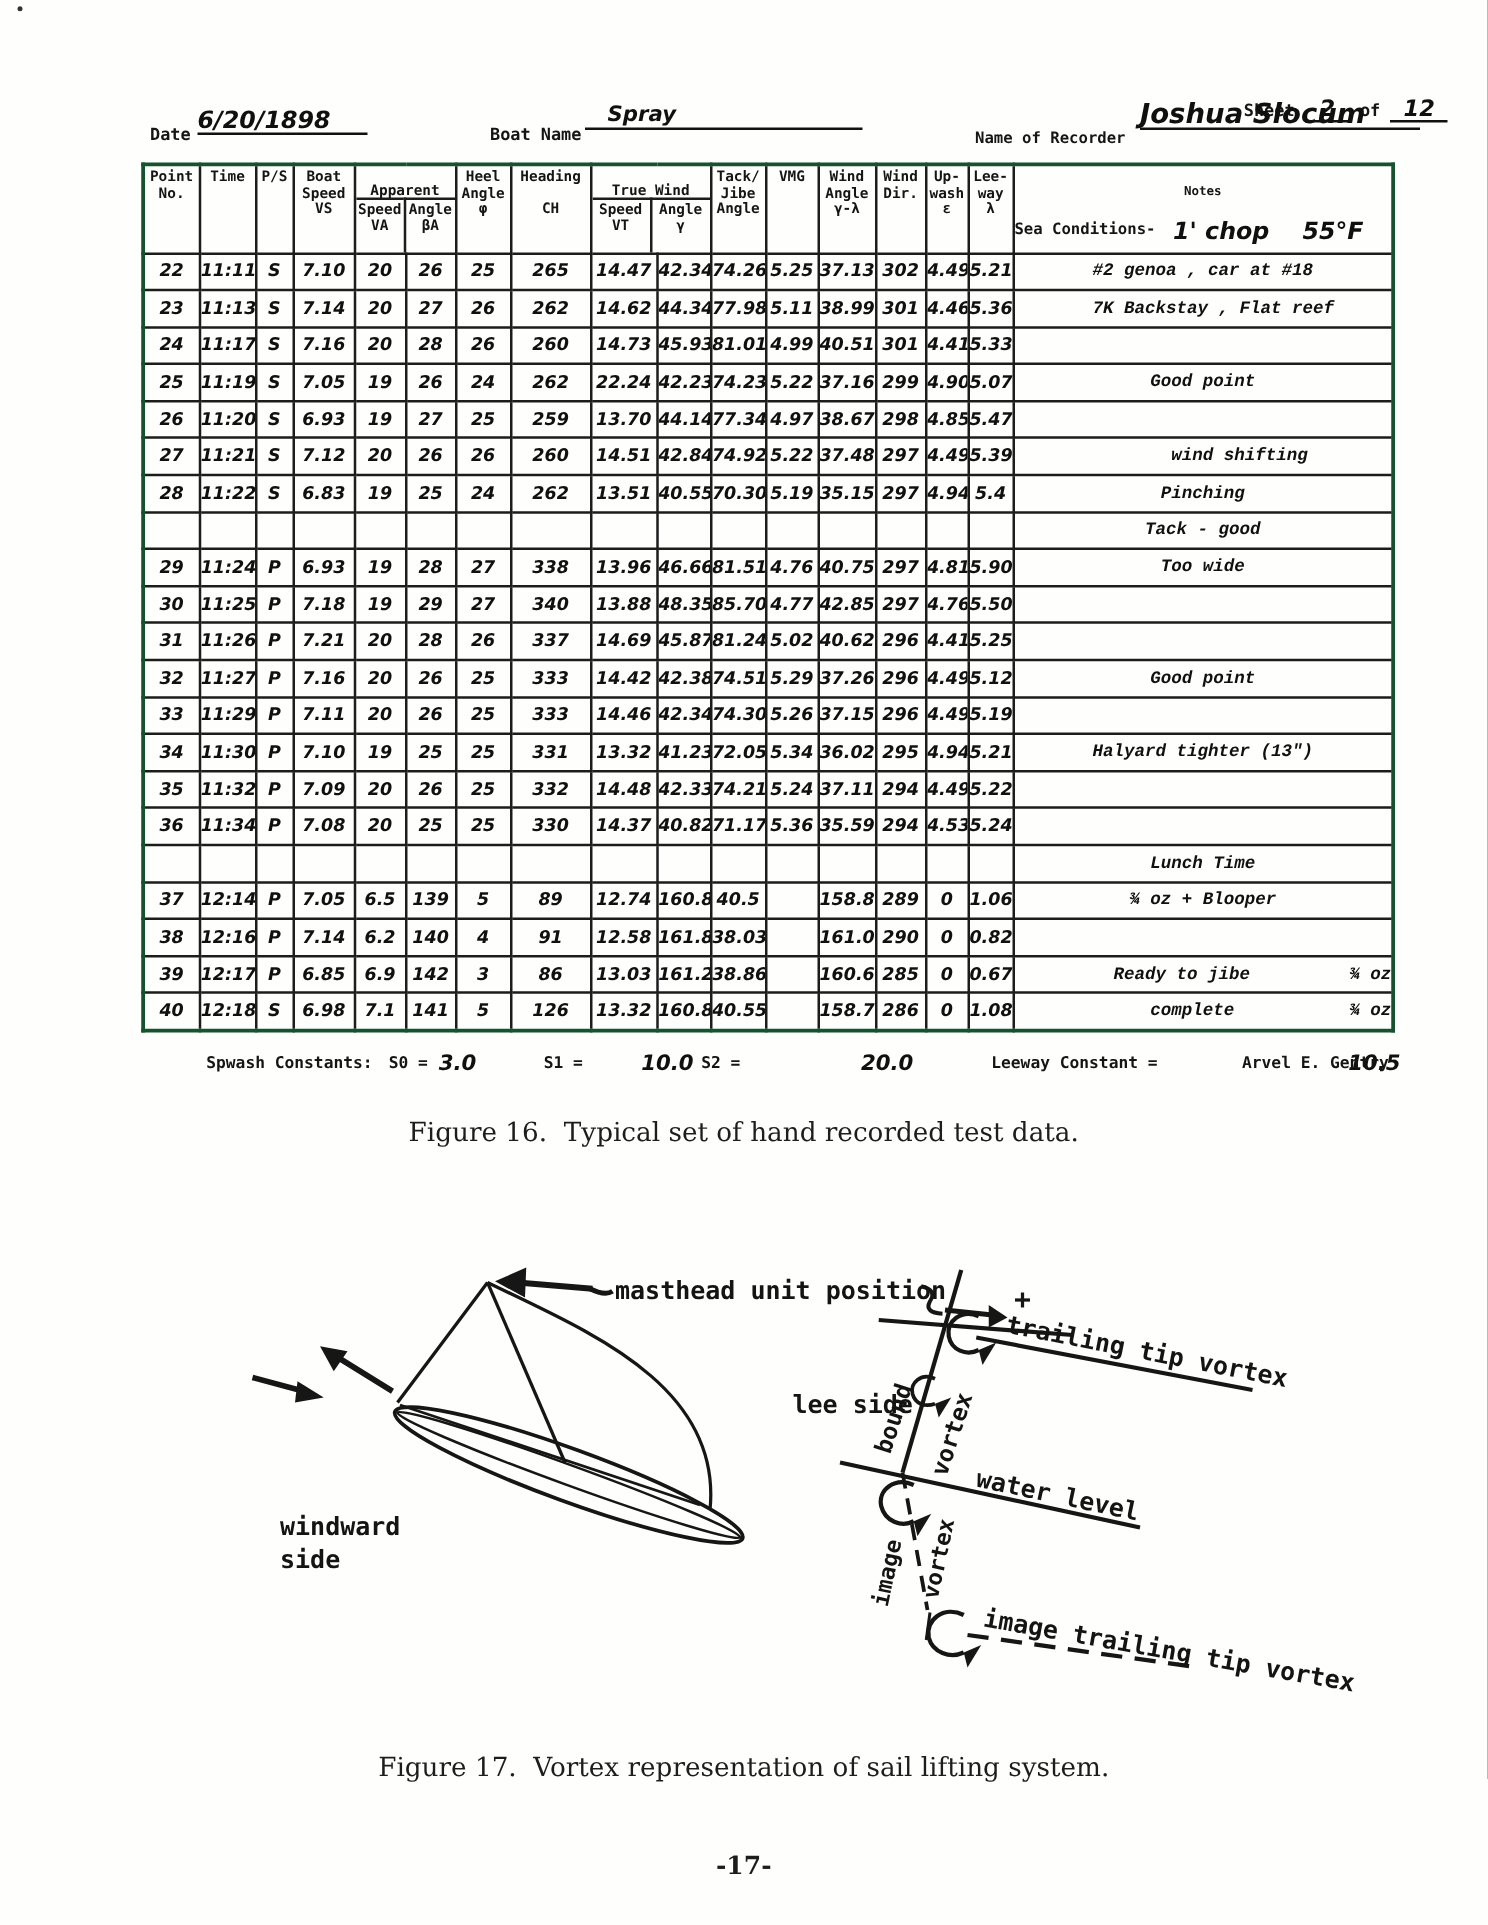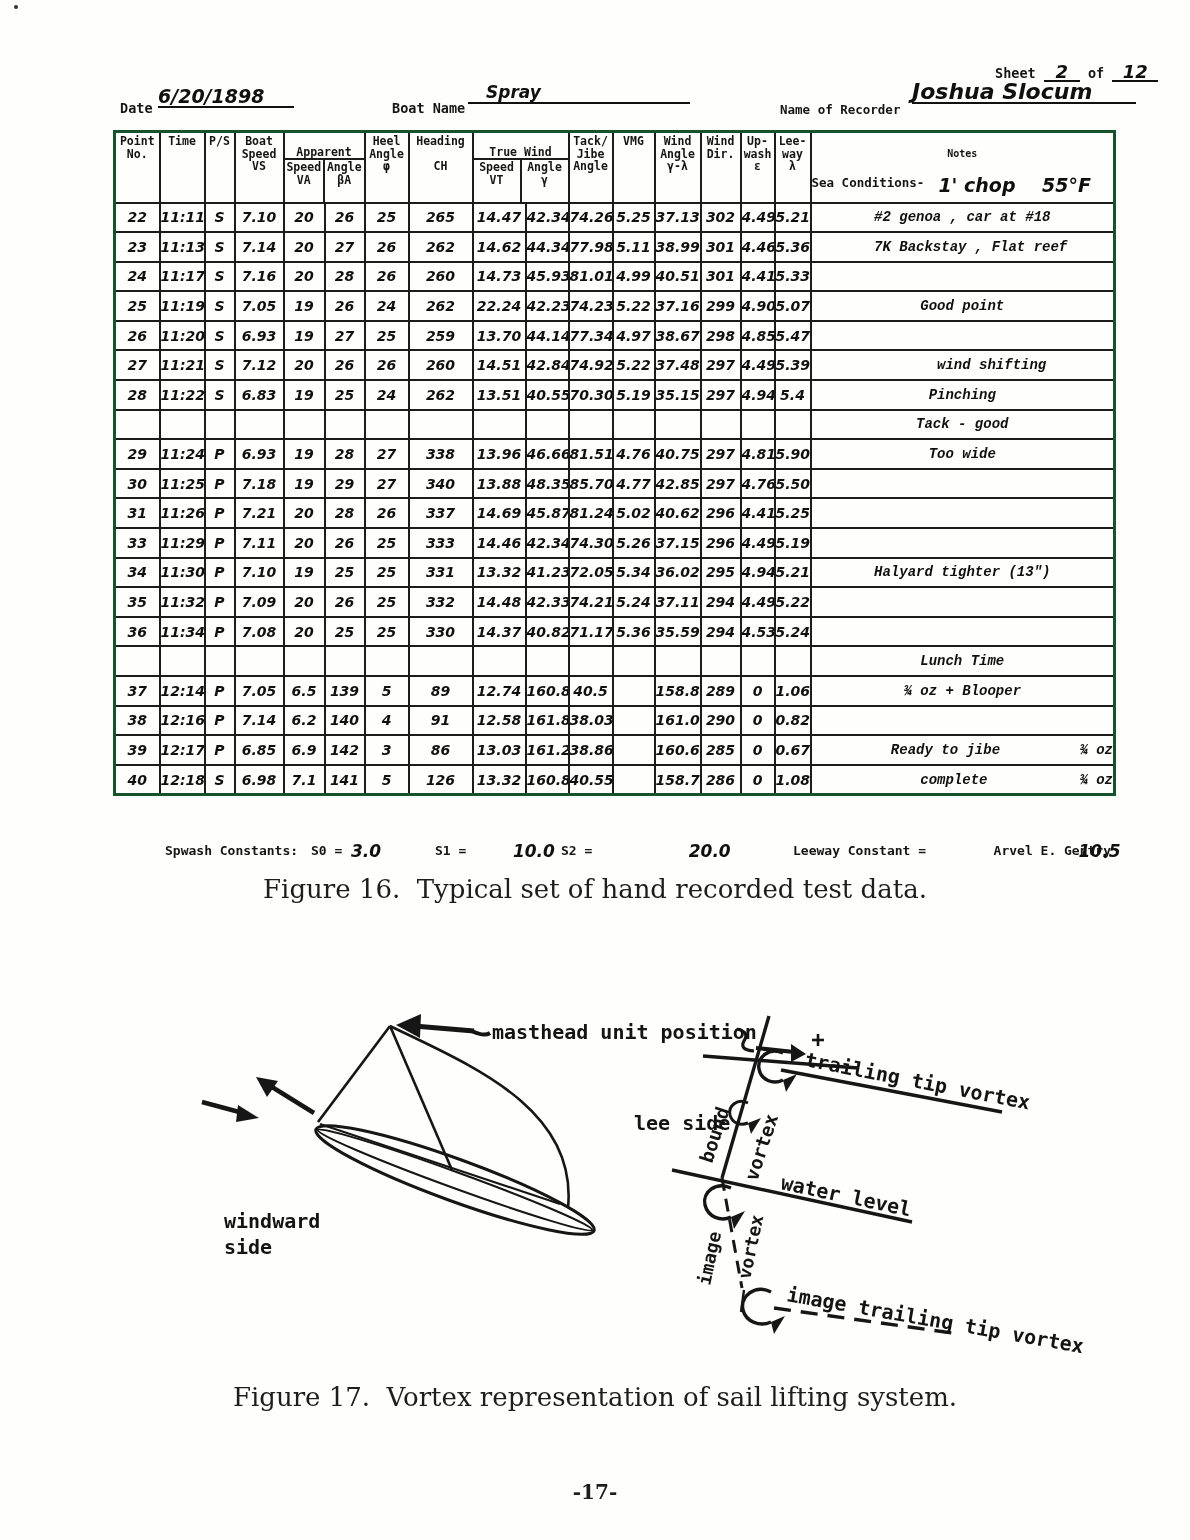--- a/index.html
+++ b/index.html
@@ -37,37 +37,37 @@
   th.notesh{padding:2px 6px 0 6px;}
   .notes-top{text-align:center;font-size:10px;}
   .notes-sub{display:flex;align-items:flex-end;margin-top:4px;gap:14px;}
   .notes-sub .sealbl{font-size:12.5px;}
   .notes-sub .seaval{font-size:19px;position:relative;top:2px;}
 
   .constline{position:absolute;left:113px;top:843px;width:1000px;font-size:13px;}
   .constline span{position:absolute;white-space:nowrap;}
   .constline .hwv{font-size:17px;position:relative;top:-2px;}
 
-  .caption{position:absolute;left:0;width:100%;text-align:center;font-size:26px;color:#1d1d1d;
-           white-space:pre-wrap;}
+  .caption{position:absolute;left:0;width:100%;text-align:center;font-size:21px;color:#1d1d1d;
+           white-space:pre-wrap;margin-top:20px;}
   .pagenum{position:absolute;left:0;width:100%;text-align:center;font-size:20px;font-weight:bold;color:#1d1d1d;}
 
   svg text{font-family:"DejaVu Sans Mono",monospace;font-weight:bold;fill:#141414;}
 </style>
 </head>
 <body>
 
 <div class="page">
   <div class="dot"></div>
 
   <div class="sheetline mono">
     <span>Sheet</span>
     <span class="hw hwnum" style="width:36px;">2</span>
     <span>of</span>
-    <span class="hw hwnum" style="width:46px;">12</span>
+    <span class="hw hwnum" style="width:46px;margin-top:16px;">12</span>
   </div>
 
   <div class="formline mono">
     <span class="abs" style="left:120px;top:6px;">Date</span>
     <span class="abs uline hw" style="left:158px;top:-8px;width:136px;font-size:19px;">6/20/1898</span>
     <span class="abs" style="left:392px;top:6px;">Boat Name</span>
     <span class="abs uline hw" style="left:468px;top:-12px;width:222px;font-size:17px;text-indent:18px;">Spray</span>
     <span class="abs" style="left:780px;top:8px;font-size:12.5px;">Name of Recorder</span>
     <span class="abs uline hw" style="left:912px;top:-12px;width:224px;font-size:22px;">Joshua Slocum</span>
   </div>
@@ -357,20 +357,39 @@
           <td class="hw cell">45.87</td>
           <td class="hw cell">81.24</td>
           <td class="hw cell">5.02</td>
           <td class="hw cell">40.62</td>
           <td class="hw cell">296</td>
           <td class="hw cell">4.41</td>
           <td class="hw cell">5.25</td>
           <td class="hw note dbl"><span></span></td>
         </tr>
         <tr>
+          <td class="hw cell">32</td>
+          <td class="hw cell">11:27</td>
+          <td class="hw cell">P</td>
+          <td class="hw cell">7.16</td>
+          <td class="hw cell">20</td>
+          <td class="hw cell">26</td>
+          <td class="hw cell">25</td>
+          <td class="hw cell">333</td>
+          <td class="hw cell thickl">14.42</td>
+          <td class="hw cell">42.38</td>
+          <td class="hw cell">74.51</td>
+          <td class="hw cell">5.29</td>
+          <td class="hw cell">37.26</td>
+          <td class="hw cell">296</td>
+          <td class="hw cell">4.49</td>
+          <td class="hw cell">5.12</td>
+          <td class="hw note dbl"><span>Good point</span></td>
+        </tr>
+        <tr>
           <td class="hw cell">33</td>
           <td class="hw cell">11:29</td>
           <td class="hw cell">P</td>
           <td class="hw cell">7.11</td>
           <td class="hw cell">20</td>
           <td class="hw cell">26</td>
           <td class="hw cell">25</td>
           <td class="hw cell">333</td>
           <td class="hw cell thickl">14.46</td>
           <td class="hw cell">42.34</td>

